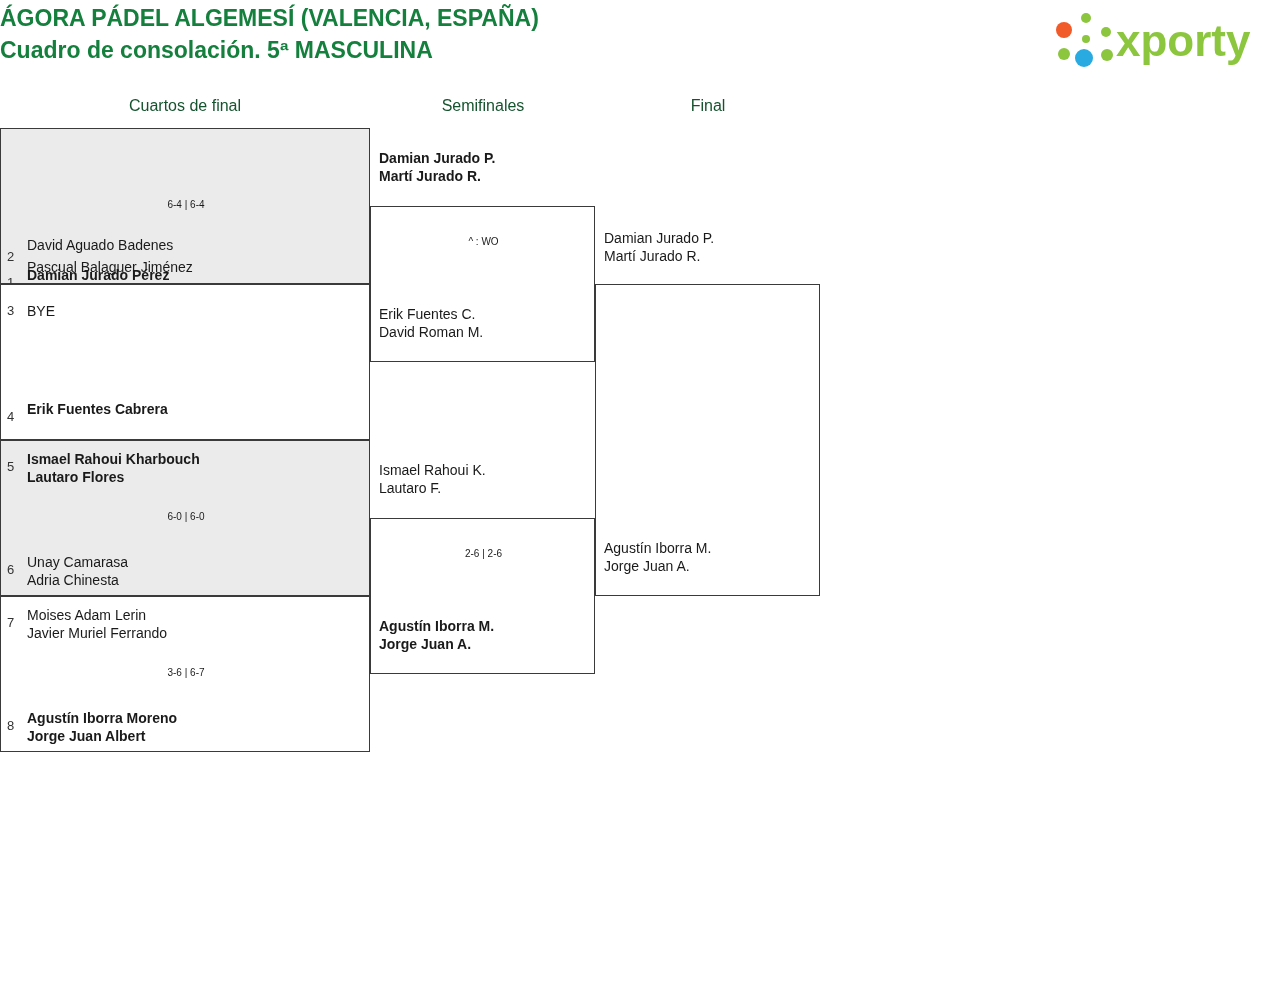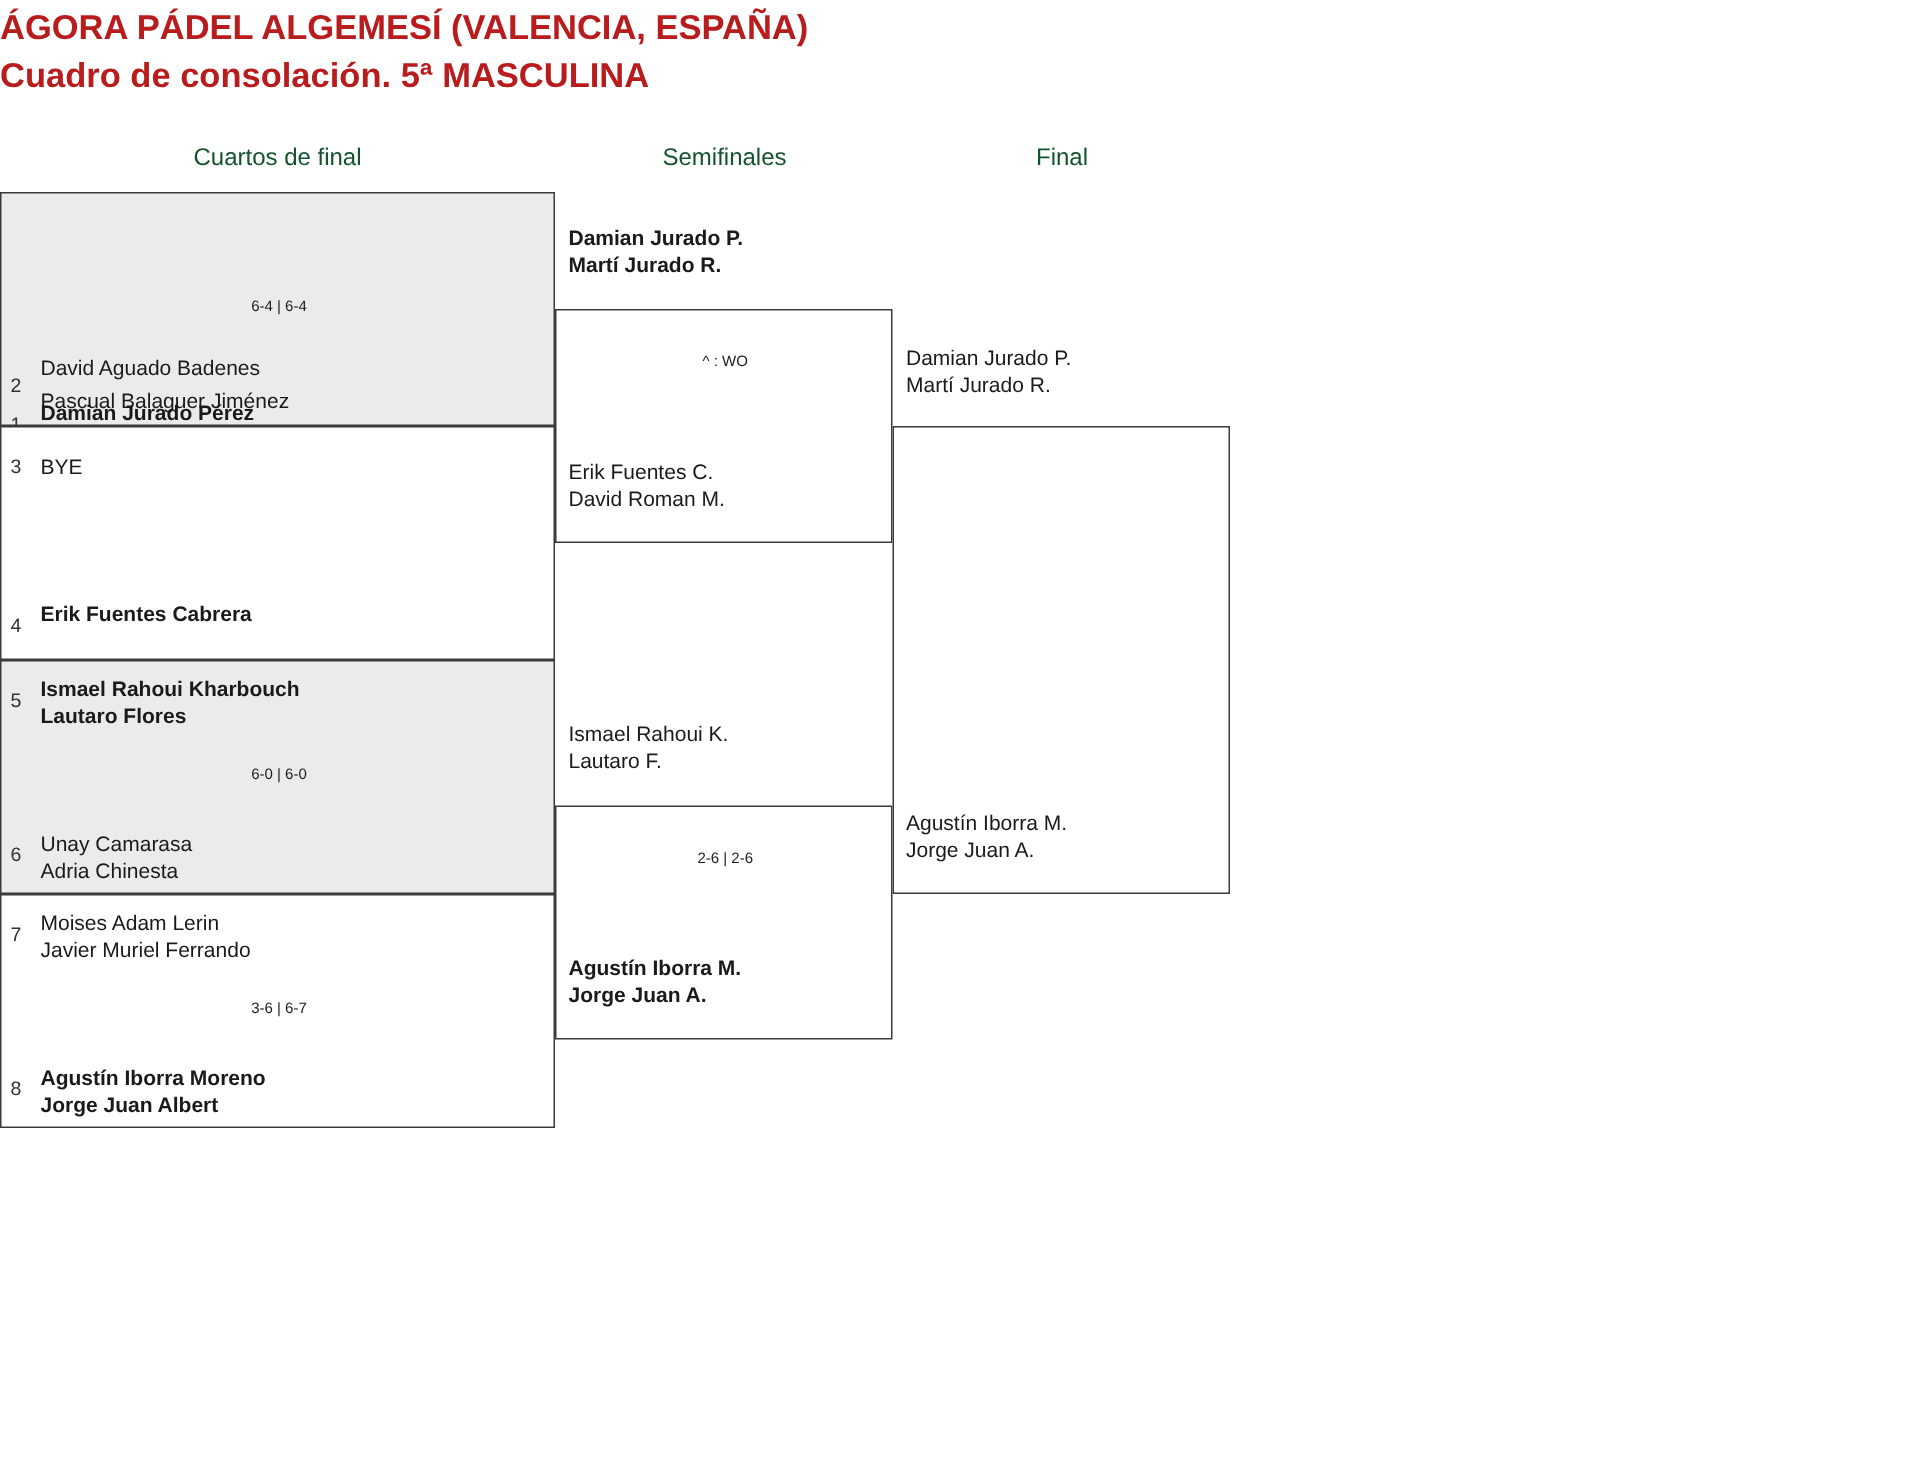--- a/index.html
+++ b/index.html
@@ -25,21 +25,21 @@
   .title-block {
     position: absolute;
     left: 0;
     top: 2px;
     width: 1000px;
   }
   .title-line {
     font-size: 23px;
     font-weight: bold;
     line-height: 32px;
-    color: #b91c1c;
+    color: #15803d;
     white-space: nowrap;
   }
   
   .logo {
     position: absolute;
     right: 6px;
     top: 8px;
     width: 224px;
     height: 66px;
   }
@@ -104,20 +104,34 @@
 </style>
 </head>
 <body>
 
 <div class="header">
   <div class="title-block">
     <div class="title-line">ÁGORA PÁDEL ALGEMESÍ (VALENCIA, ESPAÑA)</div>
     <div class="title-line">Cuadro de consolación. 5ª MASCULINA</div>
   </div>
 
+  <div class="logo">
+    <svg width="224" height="66" viewBox="0 0 224 66" xmlns="http://www.w3.org/2000/svg">
+
+      <circle cx="14" cy="22" r="8" fill="#f15a29"></circle>
+      <circle cx="14" cy="46" r="6" fill="#8cc63e"></circle>
+      <circle cx="36" cy="10" r="5" fill="#8cc63e"></circle>
+      <circle cx="36" cy="31" r="4" fill="#8cc63e"></circle>
+      <circle cx="34" cy="50" r="9" fill="#29abe2"></circle>
+      <circle cx="56" cy="24" r="5" fill="#8cc63e"></circle>
+      <circle cx="57" cy="47" r="6" fill="#8cc63e"></circle>
+
+      <text x="66" y="48" font-family="Liberation Sans, sans-serif" font-size="44" font-weight="bold" fill="#8cc63e">xporty</text>
+    </svg>
+  </div>
 </div>
 
 <div class="round-head" id="round-head-0">Cuartos de final</div>
 <div class="round-head" id="round-head-1">Semifinales</div>
 <div class="round-head" id="round-head-2">Final</div>
 
 <div class="box shaded" style="left:0px; top:128px; width:370px; height:156px;">
   <div class="seed" style="top:146px;">1</div>
   <div class="team bold" style="top:137px;">Damian Jurado Pérez</div>
   <div class="team bold" style="top:155px;">Martí Jurado Ribes</div>
@@ -158,21 +172,21 @@
 </div>
 
 <div class="box" style="left:370px; top:206px; width:225px; height:156px;">
   <div class="r2team bold" style="top:-58px;">Damian Jurado P.</div>
   <div class="r2team bold" style="top:-40px;">Martí Jurado R.</div>
   <div class="score" style="left:0px; top:29px; width:225px;">^ : WO</div>
   <div class="r2team" style="top:98px;">Erik Fuentes C.</div>
   <div class="r2team" style="top:116px;">David Roman M.</div>
 </div>
 
-<div class="box" style="left:370px; top:518px; width:225px; height:156px;margin-top:19px;">
+<div class="box" style="left:370px; top:518px; width:225px; height:156px;">
   <div class="r2team" style="top:-58px;">Ismael Rahoui K.</div>
   <div class="r2team" style="top:-40px;">Lautaro F.</div>
   <div class="score" style="left:0px; top:29px; width:225px;">2-6 | 2-6</div>
   <div class="r2team bold" style="top:98px;">Agustín Iborra M.</div>
   <div class="r2team bold" style="top:116px;">Jorge Juan A.</div>
 </div>
 
 <div class="box" style="left:595px; top:284px; width:225px; height:312px;">
   <div class="r2team" style="top:-56px;">Damian Jurado P.</div>
   <div class="r2team" style="top:-38px;">Martí Jurado R.</div>

